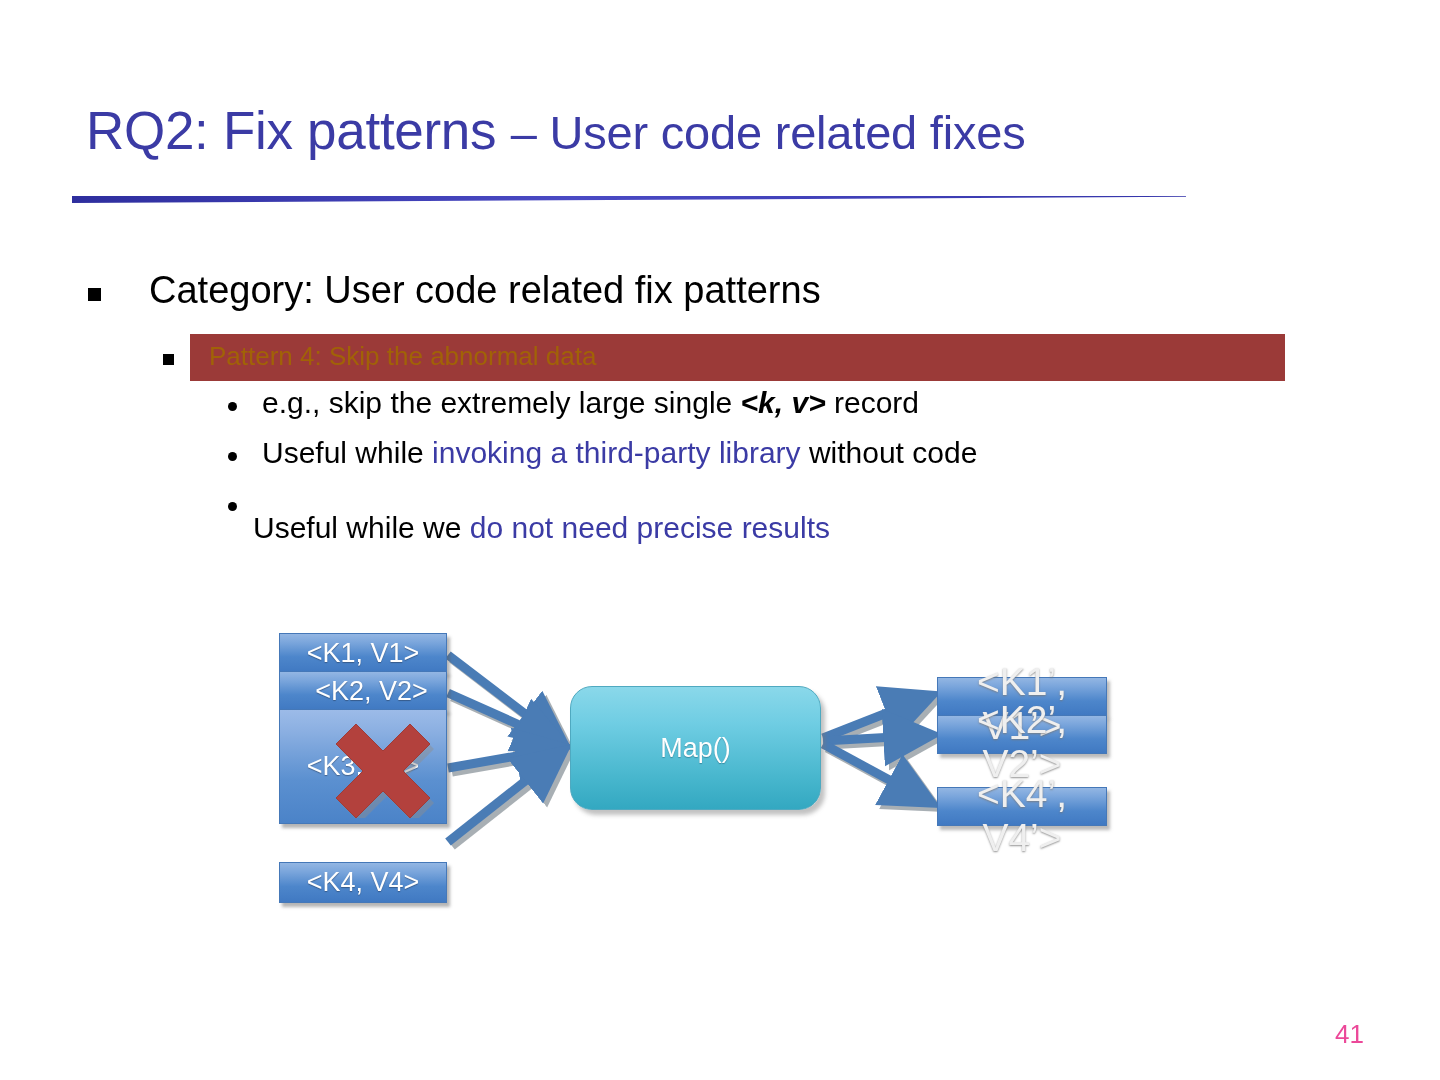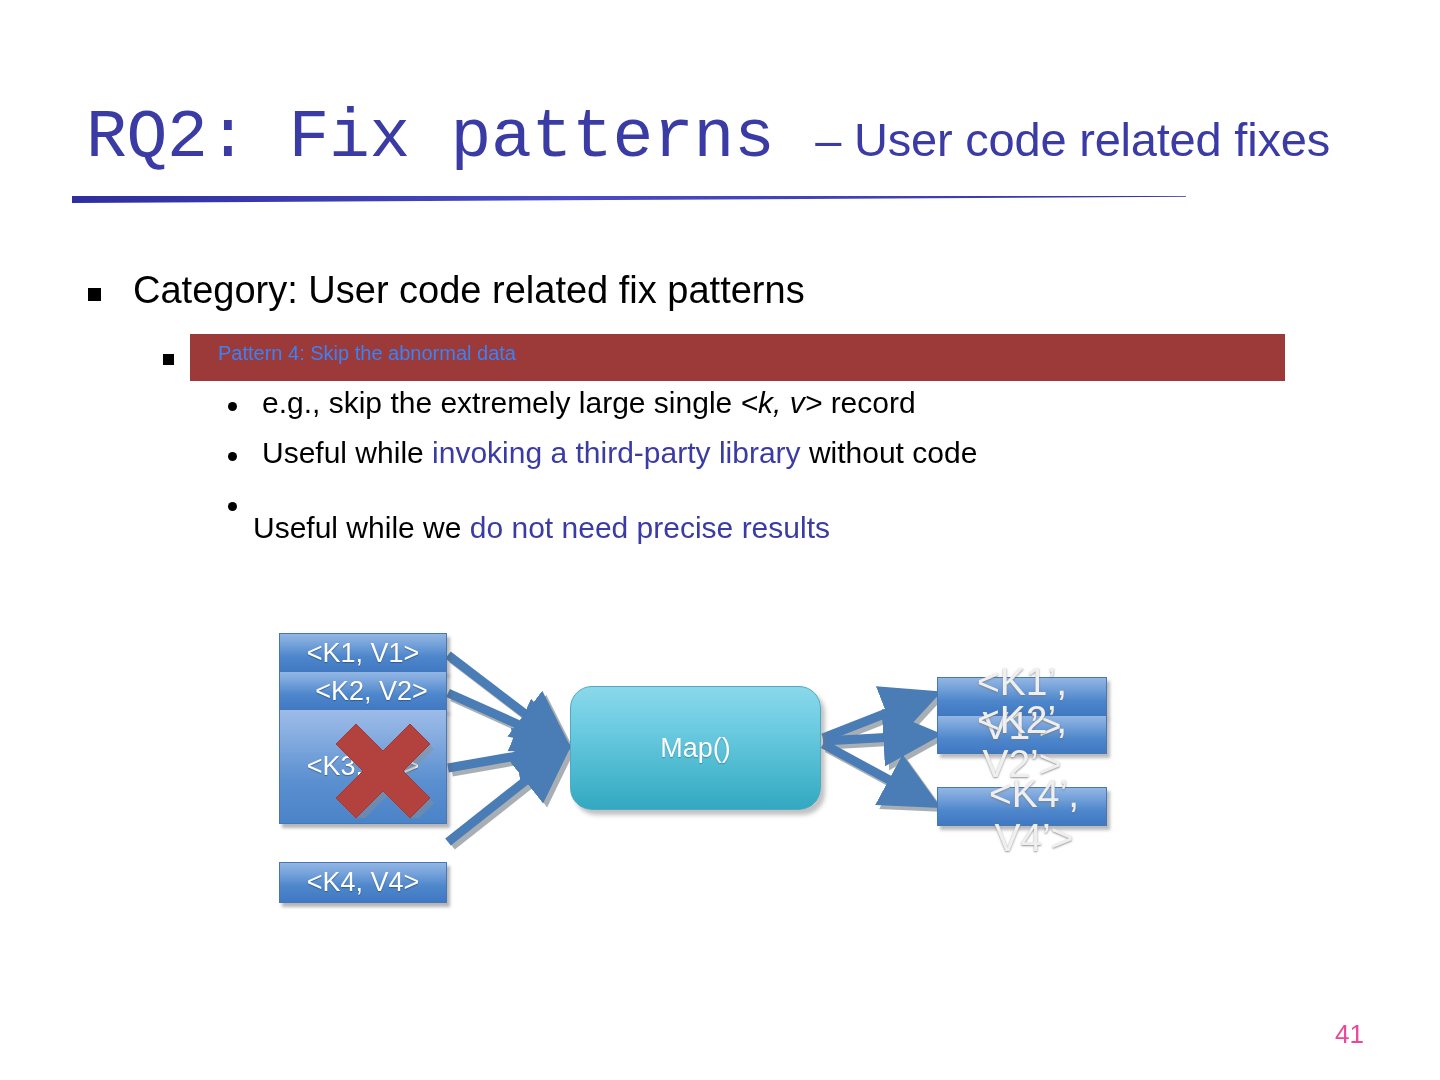--- a/index.html
+++ b/index.html
@@ -19,24 +19,23 @@
   
   #slide-title {
     position: absolute;
     left: 86px;
     top: 104px;
     width: 1260px;
     color: #3B3BA5;
     white-space: nowrap;
   }
   #slide-title .t-main {
-    font-size: 68px;
+    font-size: 53px;
     line-height: 1;
     letter-spacing: -0.3px;
-    font-family: Liberation Mono, monospace;
   }
   #slide-title .t-sub {
     font-size: 47px;
     line-height: 1;
     letter-spacing: -0.2px;
   }
   #title-rule {
     position: absolute;
     left: 72px;
     top: 196px;
@@ -70,56 +69,56 @@
     border-radius: 50%;
     background: #000000;
     flex: 0 0 auto;
   }
 
   #lvl1-row { left: 88px; top: 270px; }
   #lvl1-row .sq-bullet { margin-top: 18px; }
   #lvl1-text {
     font-size: 38px;
     line-height: 1.08;
-    margin-left: 32px;
+    margin-left: 48px;
     color: #000000;
     white-space: nowrap;
   }
 
   #lvl2-row { left: 163px; top: 339px; }
   #lvl2-row .sq-bullet { width: 11px; height: 11px; margin-top: 15px; }
   #pattern-band {
     position: absolute;
     left: 190px;
     top: 334px;
     width: 1095px;
     height: 47px;
     background: #9B3A38;
   }
   #pattern-label {
     position: absolute;
-    left: 218px;
+    left: 209px;
     top: 342px;
-    font-size: 20px;
+    font-size: 26px;
     line-height: 1.1;
-    color: #3b82f6;
+    color: #a16207;
     white-space: nowrap;
   }
 
   .lvl3-row { left: 228px; }
   .lvl3-row .dot-bullet { margin-top: 16px; }
   .lvl3-text {
     font-size: 30px;
     line-height: 1.1;
     margin-left: 25px;
     white-space: nowrap;
     color: #000000;
   }
   .hl-blue { color: #3B3BA5; }
-  .ital { font-style: italic; }
+  .ital { font-style: italic; font-weight: bold; }
 
   #lvl3-a { top: 386px; }
   #lvl3-b { top: 436px; }
   #lvl3-c { top: 486px; flex-direction: column; }
 
   
   #diagram {
     position: absolute;
     left: 0;
     top: 0;
@@ -169,21 +168,21 @@
     line-height: 1.12;
     color: #efefef;
     text-shadow: 0 1px 2px rgba(120,120,120,0.8);
     white-space: pre-line;
   }
   #out-b1 { left: 937px; top: 677px; width: 170px; height: 39px; }
   #out-b2 { left: 937px; top: 715px; width: 170px; height: 39px; }
   #out-b3 { left: 937px; top: 787px; width: 170px; height: 39px; }
   #out-l1 { left: 937px; top: 660px; }
   #out-l2 { left: 937px; top: 698px; }
-  #out-l3 { left: 937px; top: 772px; margin-left: 12px; }
+  #out-l3 { left: 937px; top: 772px; }
 
   
   #map-node {
     position: absolute;
     left: 570px;
     top: 677px;
     width: 251px;
     height: 124px;
     box-sizing: border-box;
     border-radius: 22px;

